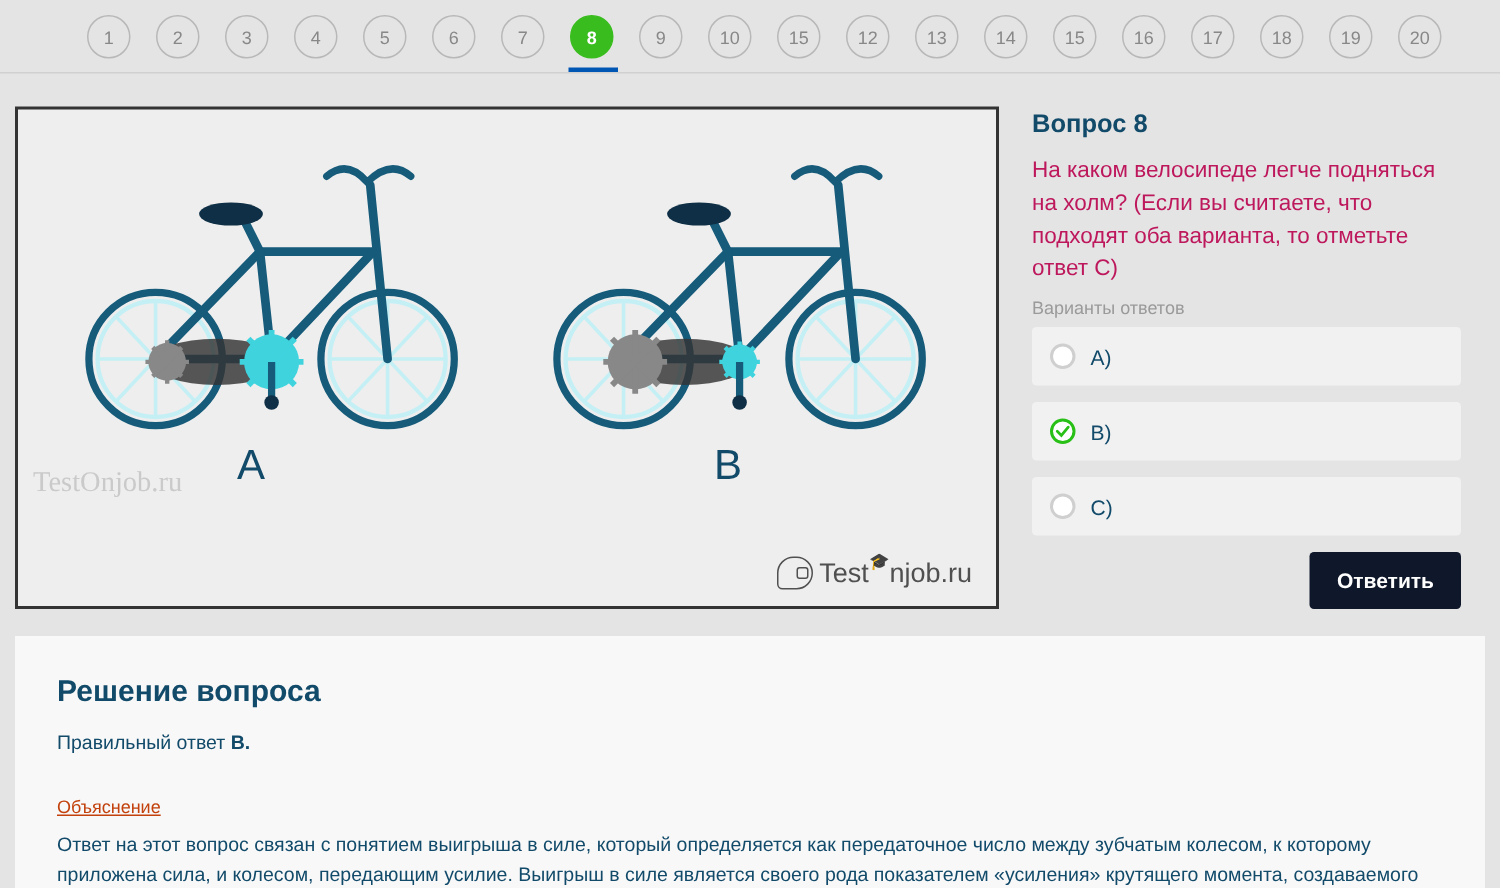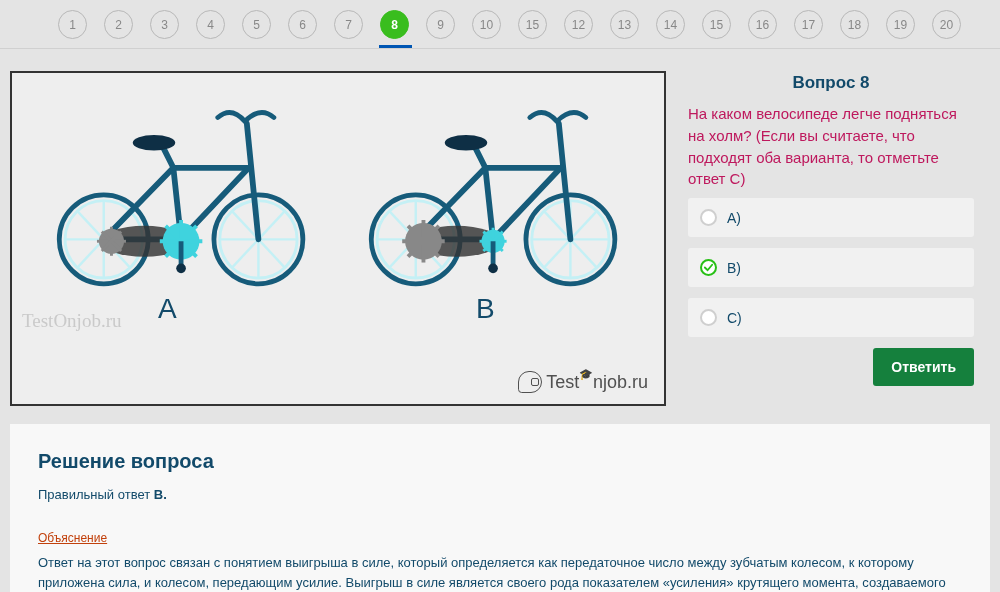--- a/index.html
+++ b/index.html
@@ -113,21 +113,20 @@
   }
   .sidebar {
     width: 286px;
     padding-top: 2px;
   }
   .q-title {
     font-size: 17px;
     font-weight: bold;
     color: #124a6a;
     margin-bottom: 10px;
-    text-align: center;
   }
   .q-text {
     font-size: 15px;
     color: #be185d;
     line-height: 1.45;
     margin-bottom: 8px;
   }
   .options-label {
     font-size: 12px;
     color: #9a9a9a;
@@ -153,21 +152,21 @@
     display: flex;
     align-items: center;
     justify-content: center;
     flex-shrink: 0;
   }
   .radio.checked { border-color: #28c016; }
   .radio.checked svg { display: block; }
   .radio svg { display: none; }
   .btn-row { display: flex; justify-content: flex-end; margin-top: 10px; }
   .answer-btn {
-    background: #15803d;
+    background: #0f172a;
     color: #fff;
     border: none;
     padding: 11px 18px;
     font-size: 14px;
     font-weight: bold;
     border-radius: 3px;
     cursor: pointer;
     text-align: right;
   }
   .solution-panel {
@@ -364,20 +363,21 @@
       <span class="logo-brain"></span>
       <span style="position:relative">
         <span>Test</span><span class="logo-cap">🎓</span><span>njob.ru</span>
       </span>
     </div>
   </div>
 
   <div class="sidebar">
     <div class="q-title">Вопрос 8</div>
     <div class="q-text">На каком велосипеде легче подняться на холм? (Если вы считаете, что подходят оба варианта, то отметьте ответ С)</div>
+    <div class="options-label">Варианты ответов</div>
     <div id="answers-container">
         <div class="answer-row">
           <span class="radio"></span>
           <span>A)</span>
         </div>
         <div class="answer-row">
           <span class="radio checked">
             <svg width="11" height="11" viewBox="0 0 12 12">
               <path d="M2 6 L5 9 L10 3" stroke="#28c016" stroke-width="2" fill="none" stroke-linecap="round"></path>
             </svg>

